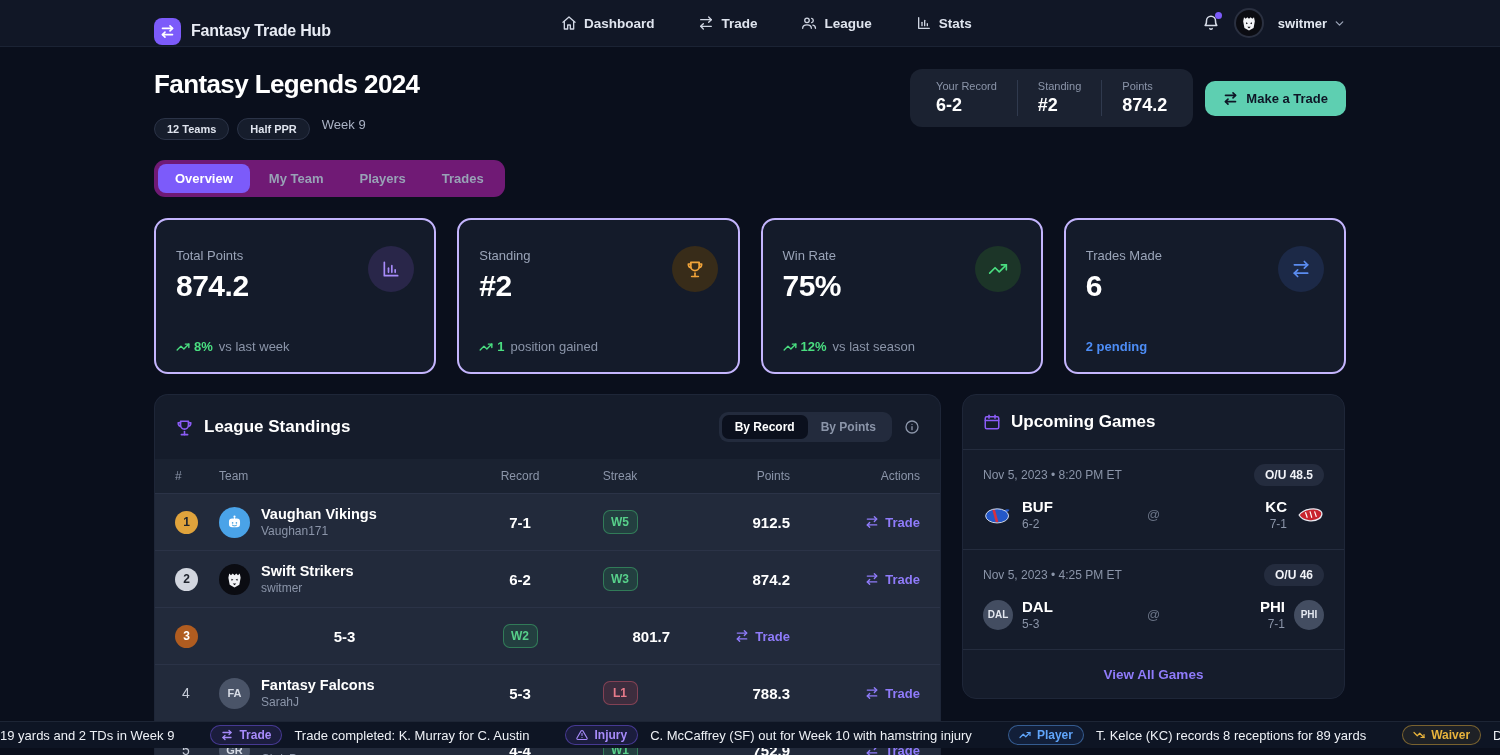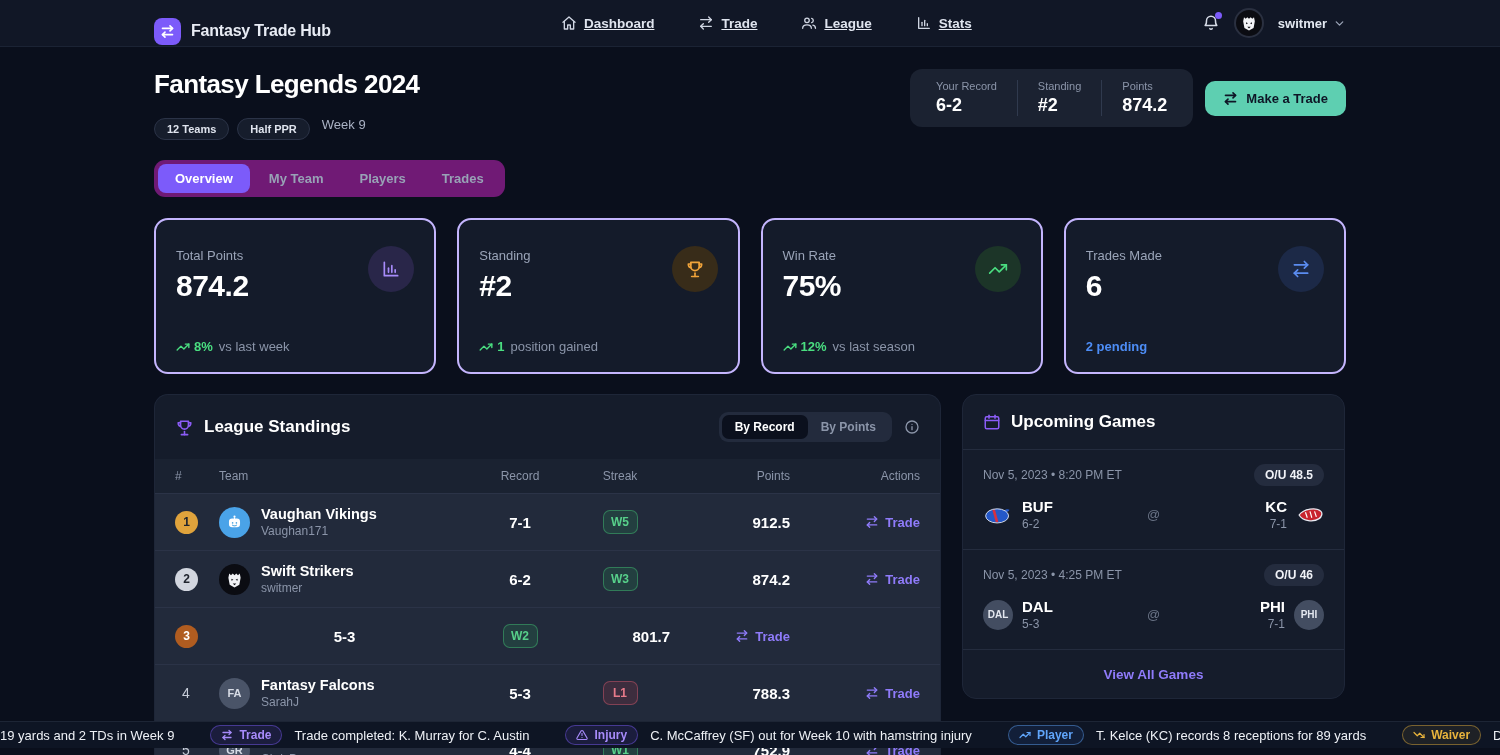--- a/index.html
+++ b/index.html
@@ -16,21 +16,21 @@
   .navbar {
     height:47px; background:#111726; border-bottom:1px solid #1b2334;
     display:flex; align-items:center; padding:0 154px;
   }
   .brand { display:flex; align-items:center; gap:10px;margin-top:16px; }
   .brand-logo {
     width:27px; height:27px; border-radius:8px; background:#7c5bfa;
     display:flex; align-items:center; justify-content:center; color:#fff;
   }
   .brand-name { font-size:16px; font-weight:bold; letter-spacing:-0.2px; }
-  .nav-center { flex:1; display:flex; justify-content:center; gap:44px;text-decoration:underline; }
+  .nav-center { flex:1; display:flex; justify-content:center; gap:44px; }
   .nav-item { display:flex; align-items:center; gap:7px; color:#dfe4ee; font-size:13.5px; font-weight:bold; cursor:pointer; }
   .nav-item .nicon { color:#cfd5e2; display:flex; }
   .nav-right { display:flex; align-items:center; gap:14px; }
   .bell-wrap { position:relative; display:flex; color:#d6dbe6; cursor:pointer; }
   .bell-dot { position:absolute; top:-2px; right:-2px; width:7px; height:7px; border-radius:50%; background:#7c5bfa; }
   .avatar {
     width:30px; height:30px; border-radius:50%; background:#0b0c12;
     border:2px solid #2a3040; display:flex; align-items:center; justify-content:center; cursor:pointer;
   }
   .user-chip { display:flex; align-items:center; gap:6px; cursor:pointer; }

